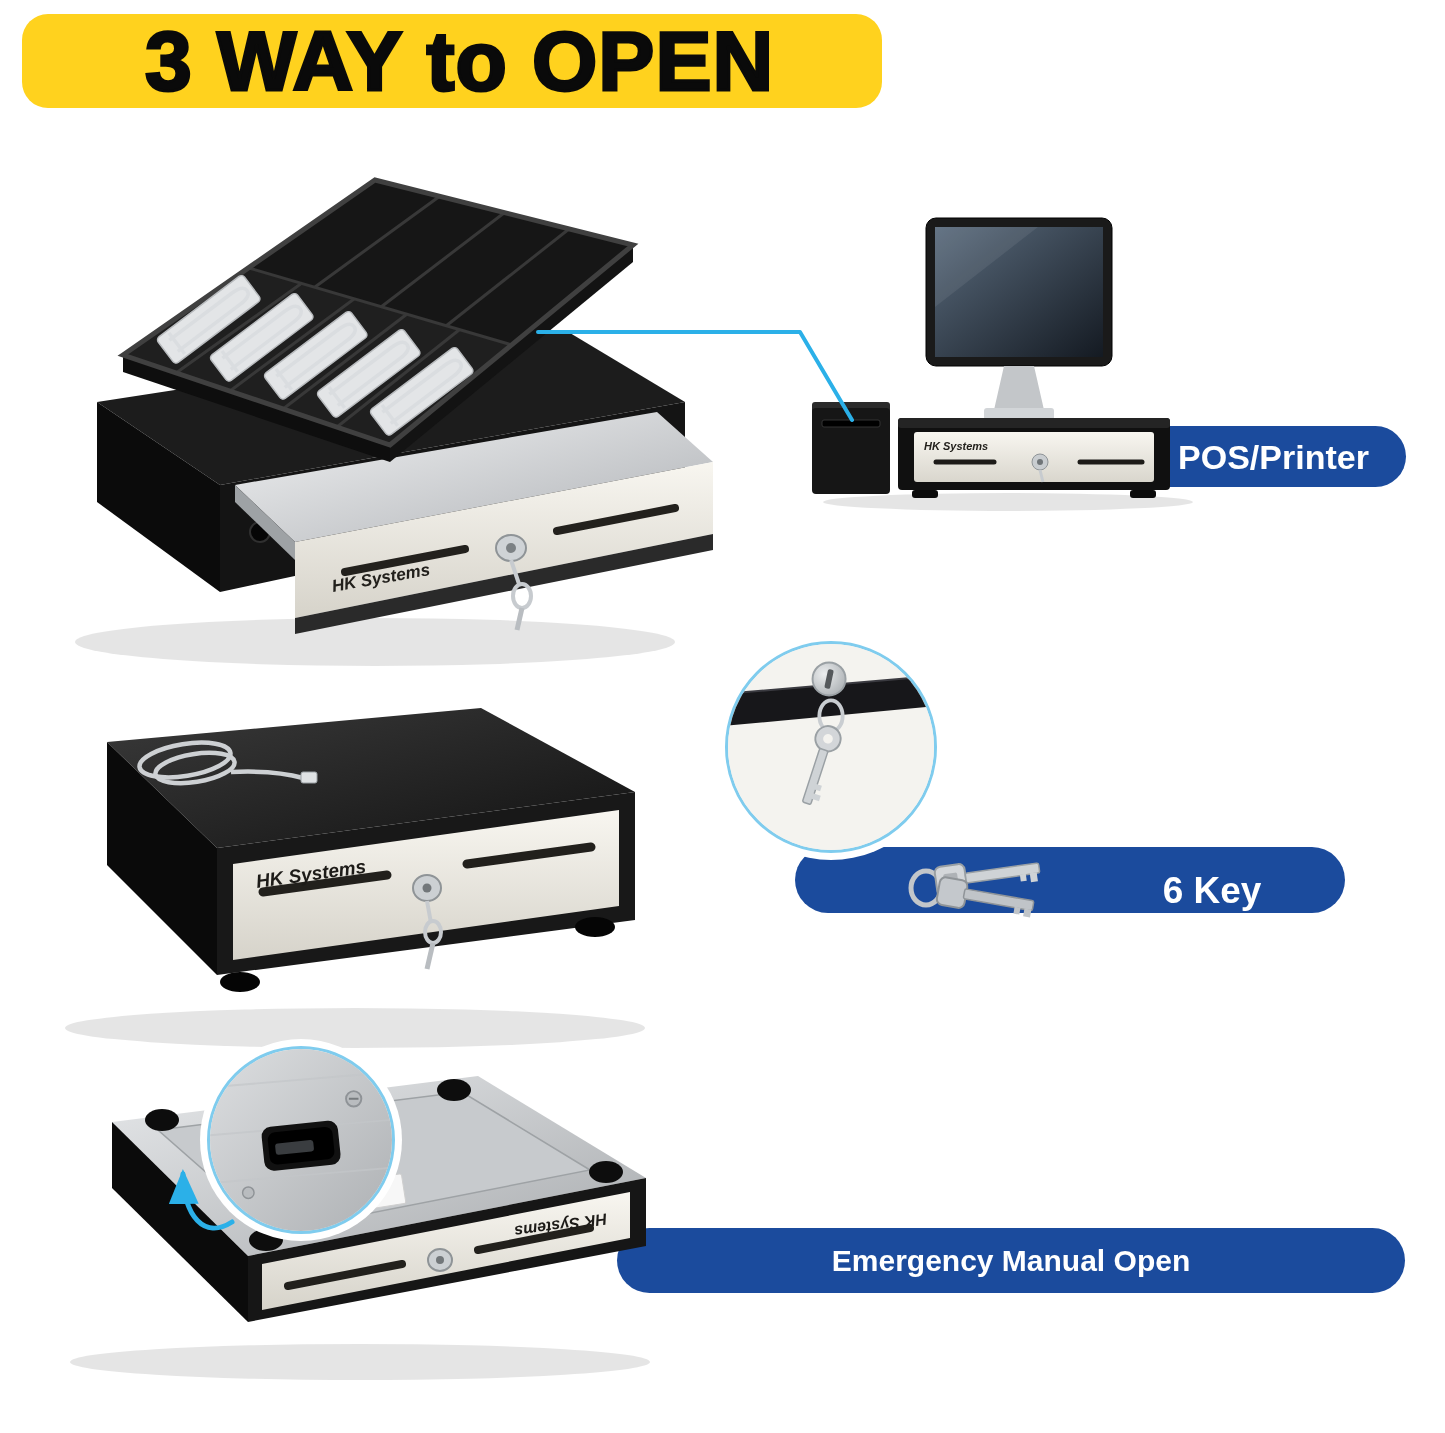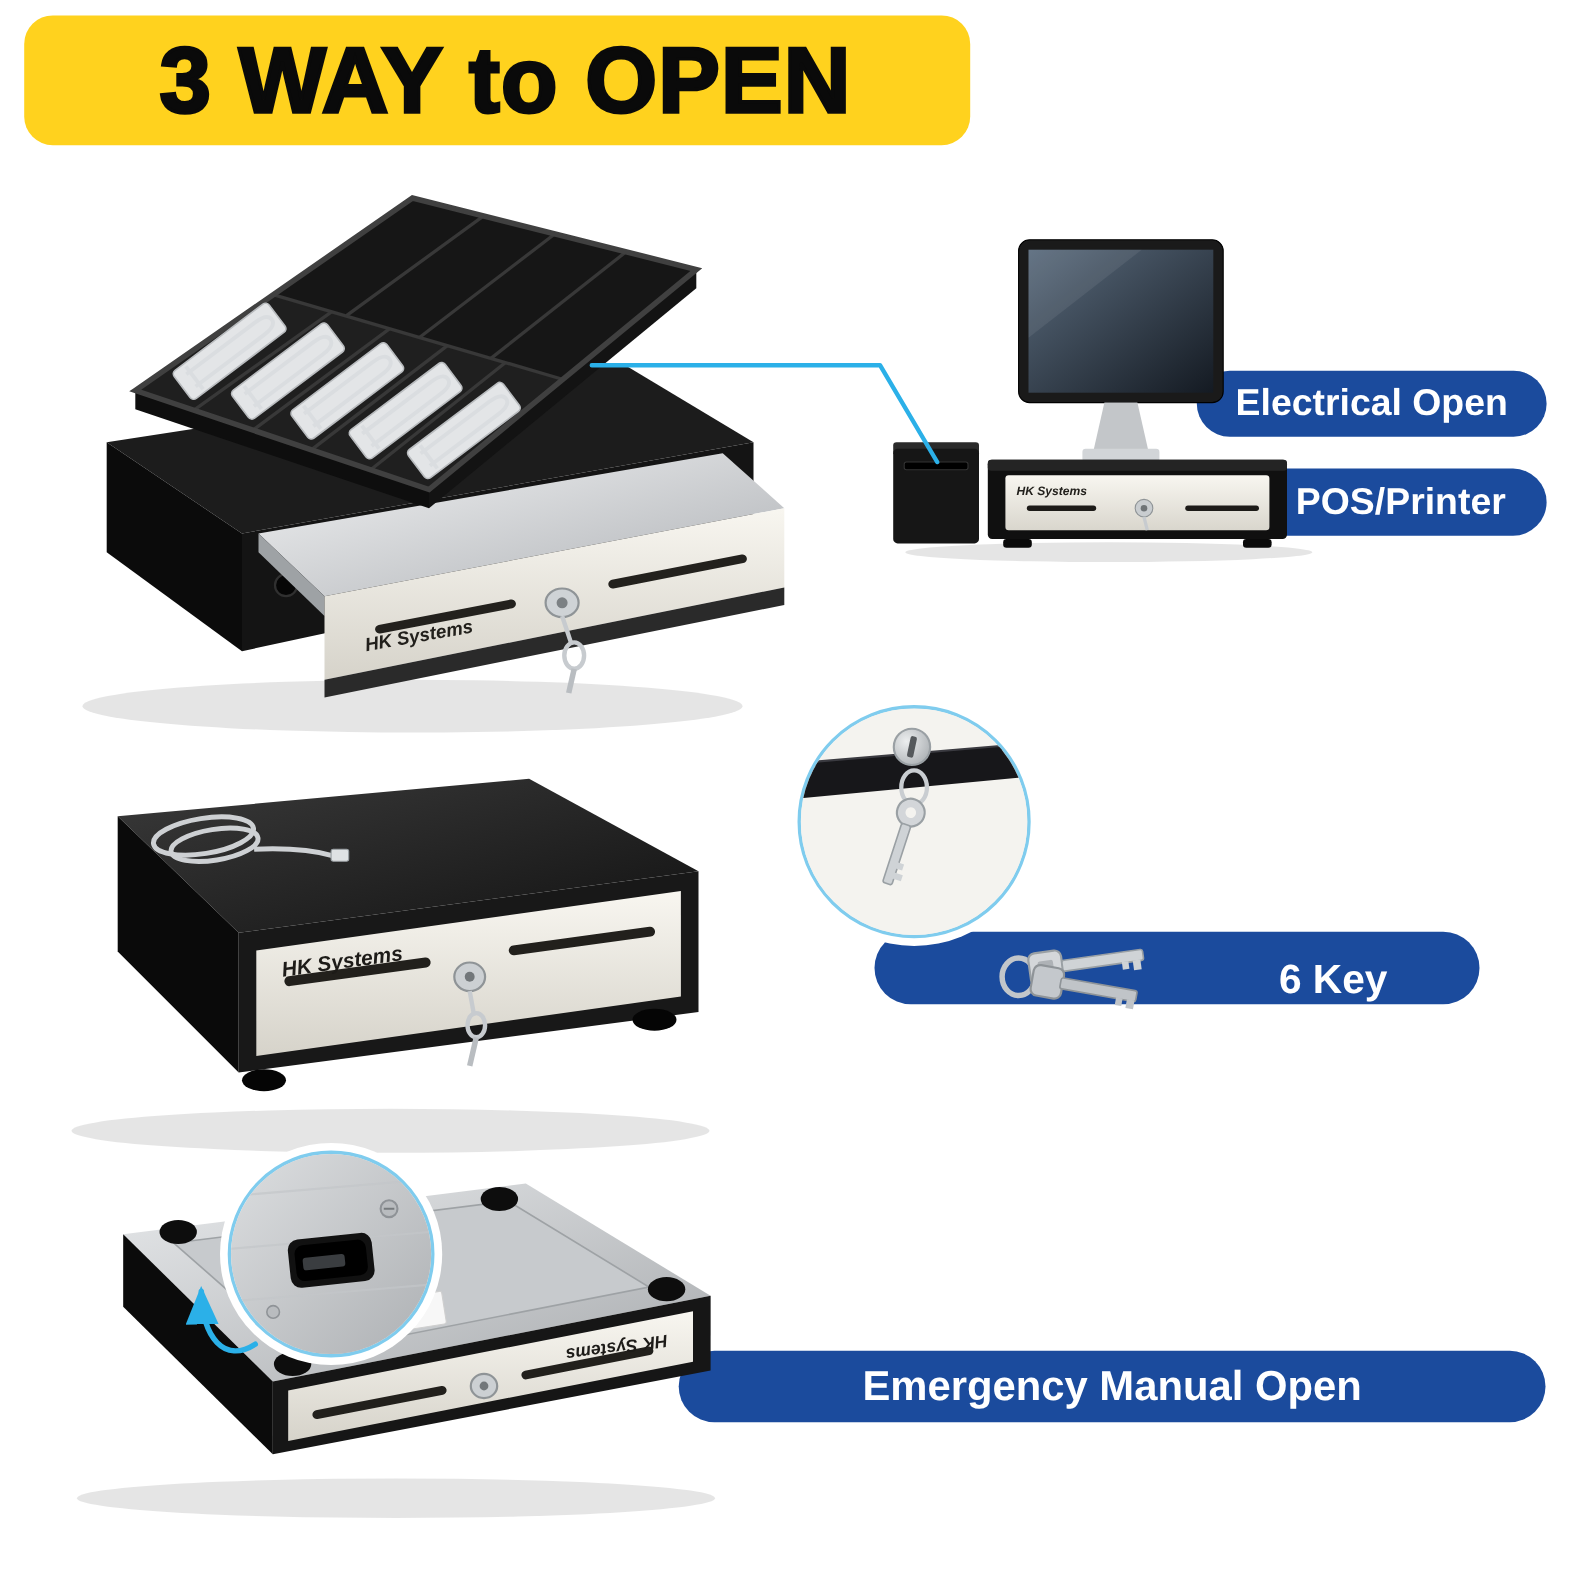--- a/index.html
+++ b/index.html
@@ -1,21 +1,21 @@
 <!DOCTYPE html>
 <html><head>
 <meta charset="utf-8">
 <style>
   * { margin:0; padding:0; box-sizing:border-box; }
   html,body { background:#ffffff; }
   body { font-family:"Liberation Sans", sans-serif; }
   .page { position:relative; width:1445px; height:1433px; background:#fff; overflow:hidden; }
 
   .banner {
-    position:absolute; left:22px; top:14px; width:860px; height:118px;
+    position:absolute; left:22px; top:14px; width:860px; height:94px;
     background:#ffd21e; border-radius:26px;
     display:flex; align-items:center; justify-content:center; z-index:2;padding-left:15px;
   }
   .banner .title {
     font-size:84px; font-weight:bold; color:#0a0a0a; letter-spacing:1px;
     -webkit-text-stroke:3px #0a0a0a;
     white-space:nowrap;
   }
 
   .pill {
@@ -255,35 +255,32 @@
         <polygon points="232,204 600,132 600,178 232,250" fill="url(#fascia3)"></polygon>
         <line x1="258" y1="226" x2="372" y2="204" stroke="#22201c" stroke-width="8" stroke-linecap="round"></line>
         <line x1="448" y1="190" x2="560" y2="168" stroke="#22201c" stroke-width="8" stroke-linecap="round"></line>
         <ellipse cx="410" cy="200" rx="12" ry="11" fill="#ccd0d3" stroke="#8f9497" stroke-width="2"></ellipse>
         <circle cx="410" cy="200" r="4" fill="#72777a"></circle>
         <text x="530" y="160" font-size="16" font-style="italic" font-weight="bold" fill="#1d1b18" text-anchor="middle" transform="rotate(172 530 160)">HK Systems</text>
       </g>
     </svg>
   </div>
 
-  <div class="pill" style="left:1088px; top:337px; width:318px; height:60px;">
-    <span class="pill-label" style="left:159px; font-size:34px;">Electrical Open</span>
-  </div>
 
   <div class="pill" style="left:1088px; top:426px; width:318px; height:61px;">
     <span class="pill-label" style="left:159px; font-size:34px;">By POS/Printer</span>
   </div>
 
 
   <div class="pill" style="left:795px; top:847px; width:550px; height:66px;">
     <span class="pill-label" style="left:417px; font-size:37px;margin-top:11px;">6 Key</span>
   </div>
 
   <div class="pill" style="left:617px; top:1228px; width:788px; height:65px;">
-    <span class="pill-label" style="left:394px; font-size:38px;">Emergency Manual Open</span>
+    <span class="pill-label" style="left:394px; font-size:30px;">Emergency Manual Open</span>
   </div>
 
   <div class="figure" style="left:900px; top:838px; width:160px; height:92px; z-index:5;">
     <svg viewBox="0 0 160 92">
       <g>
         <ellipse cx="26" cy="50" rx="15" ry="17" fill="none" stroke="#c2c6ca" stroke-width="5"></ellipse>
         <g transform="rotate(-8 60 42)">
           <rect x="36" y="26" width="30" height="30" rx="6" fill="#d4d7da" stroke="#9aa0a4" stroke-width="2"></rect>
           <rect x="44" y="34" width="14" height="9" rx="2" fill="#aeb2b6"></rect>
           <rect x="66" y="36" width="74" height="10" rx="2" fill="#cfd3d6" stroke="#9aa0a4" stroke-width="1.5"></rect>

